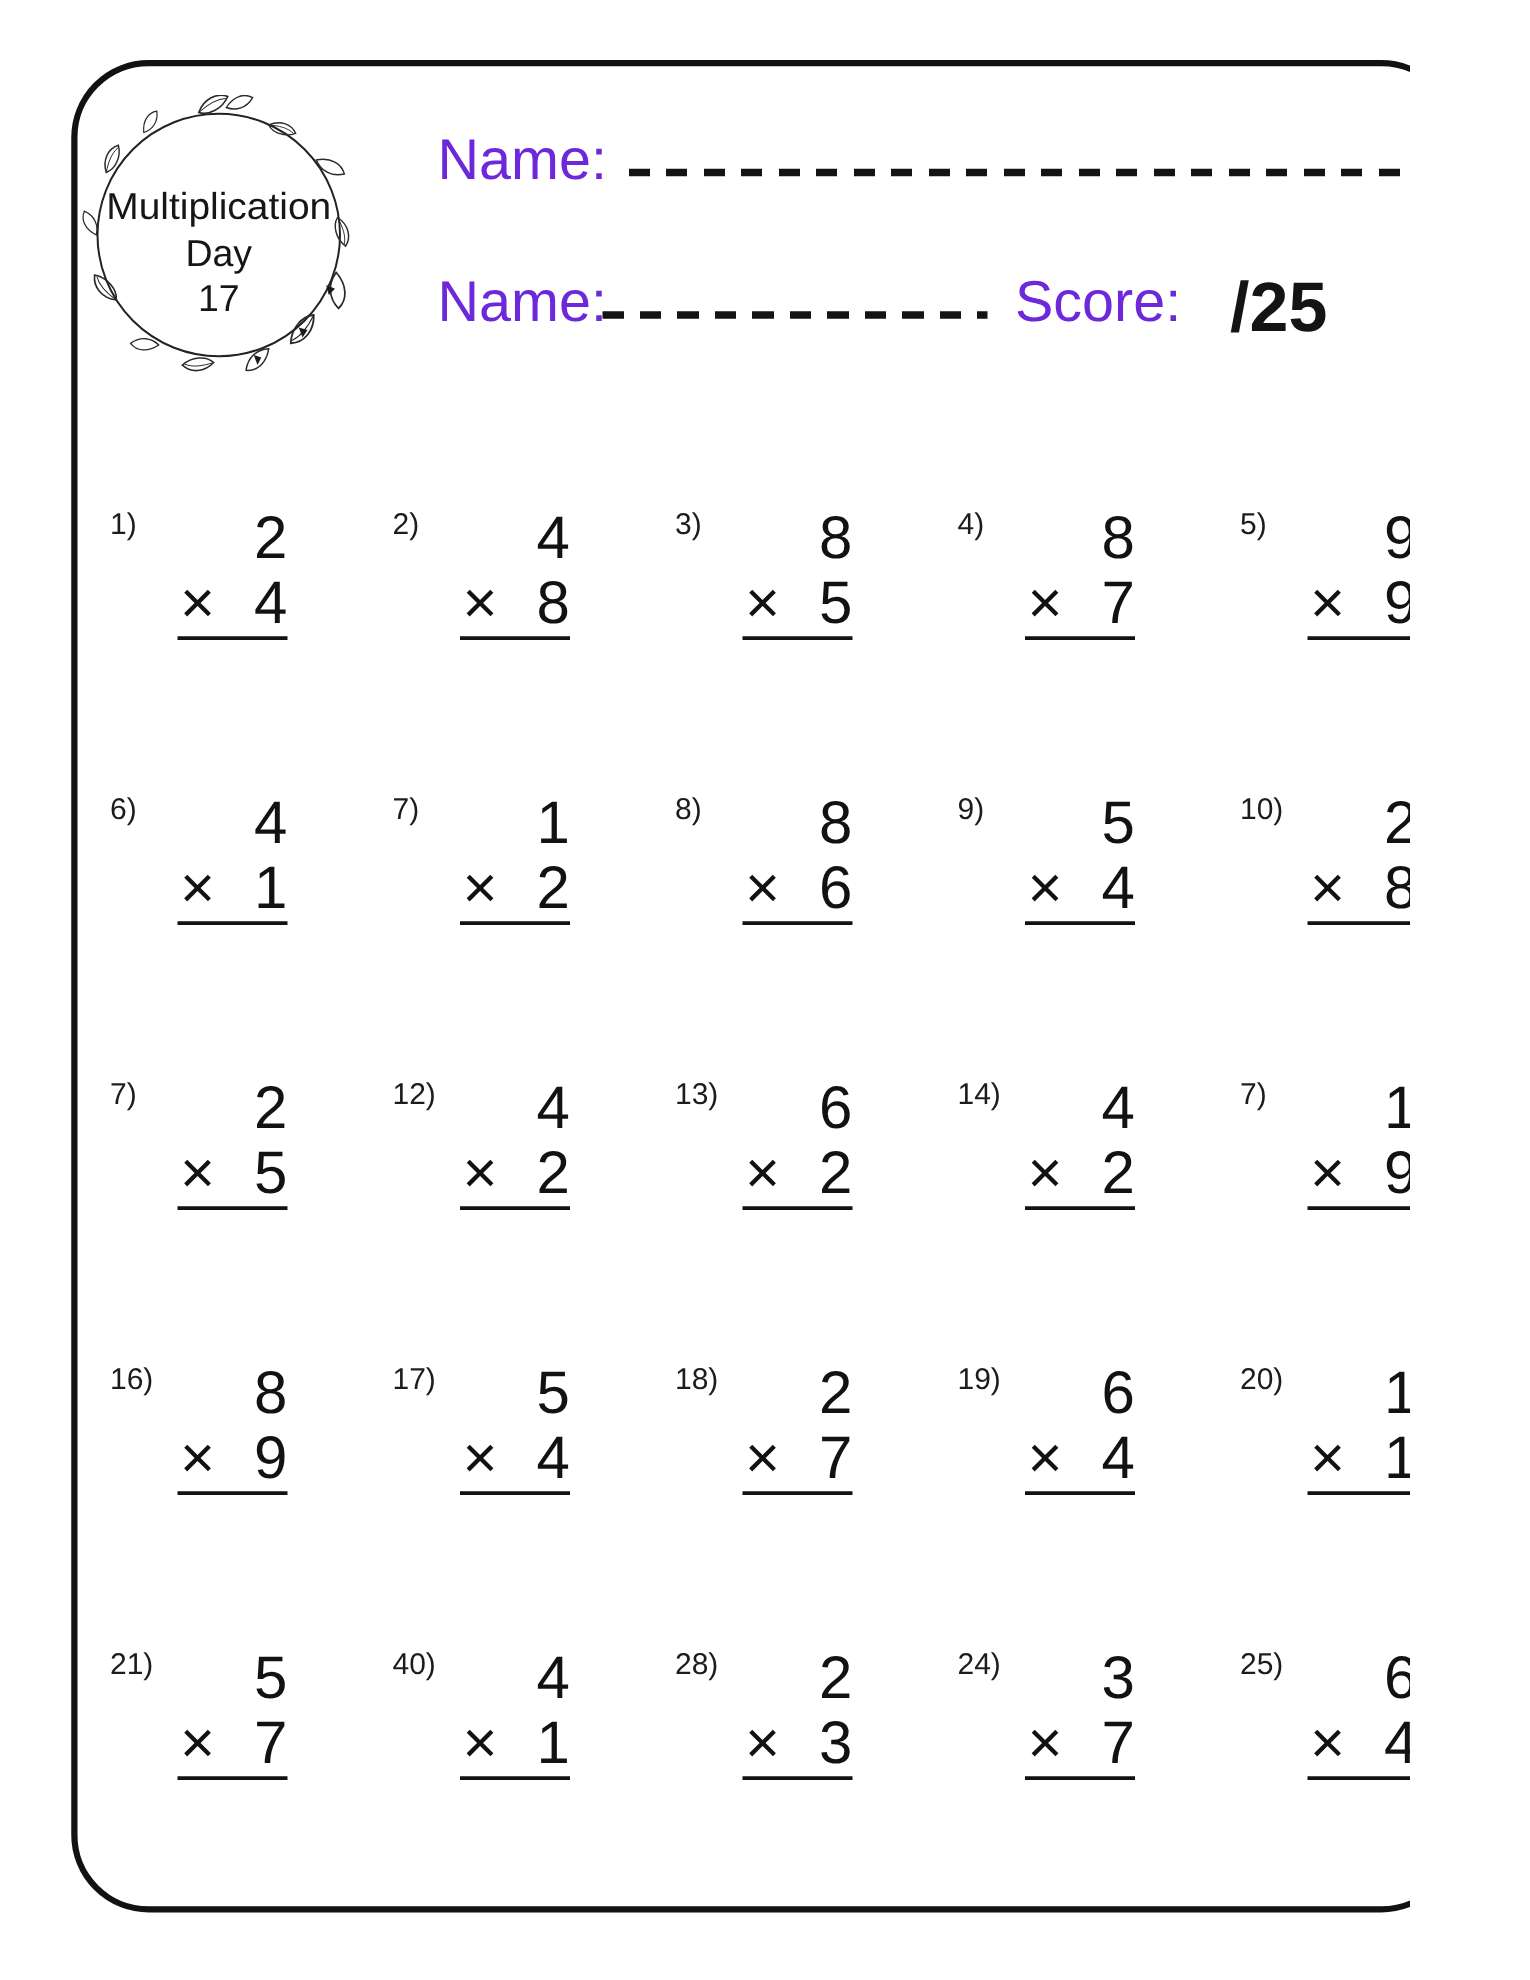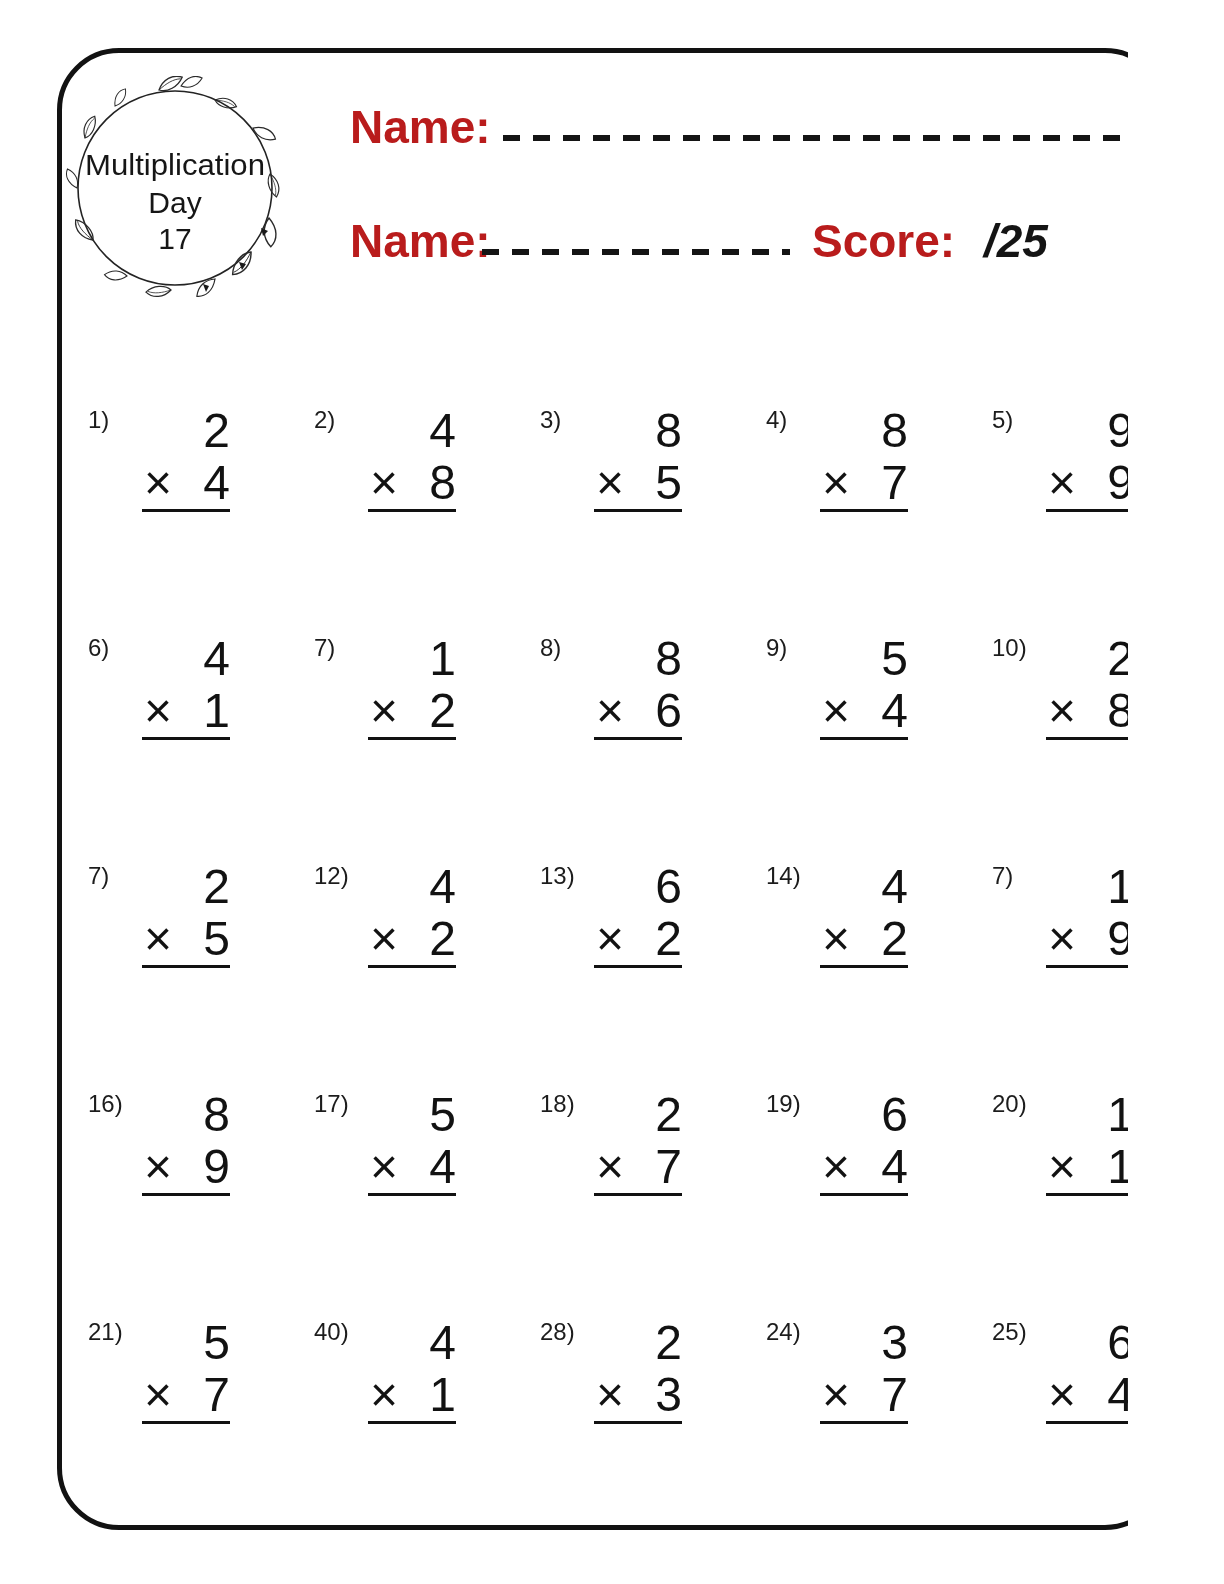--- a/index.html
+++ b/index.html
@@ -15,29 +15,29 @@
     position:absolute;left:57px;top:48px;
     width:1110px;height:1482px;
     border:5px solid #121212;
     border-radius:62px;
     box-sizing:border-box;
   }
   .logo-svg{position:absolute;left:63px;top:76px;}
   .logo-text{font-family:"Liberation Sans",sans-serif;fill:#161616;}
   .hdr-label{
     position:absolute;
-    font-size:46px;line-height:1;font-weight:700;
-    letter-spacing:0px;color:#b91c1c;
+    font-size:46px;line-height:1;font-weight:400;
+    letter-spacing:0px;color:#6d28d9;
   }
   .fill-line{
     position:absolute;height:6px;
     background:repeating-linear-gradient(90deg,#141414 0 17px,transparent 17px 30px);
   }
   .score-value{
-    position:absolute;font-size:46px;line-height:1;font-weight:600;color:#141414;font-style:italic;
+    position:absolute;font-size:56px;line-height:1;font-weight:600;color:#141414;
   }
   .problems-grid{
     position:absolute;left:80px;top:400px;
     display:grid;
     grid-template-columns:repeat(5,226px);
     grid-auto-rows:228px;
   }
   .problem{position:relative;}
   .plabel{
     position:absolute;left:8px;top:8px;

